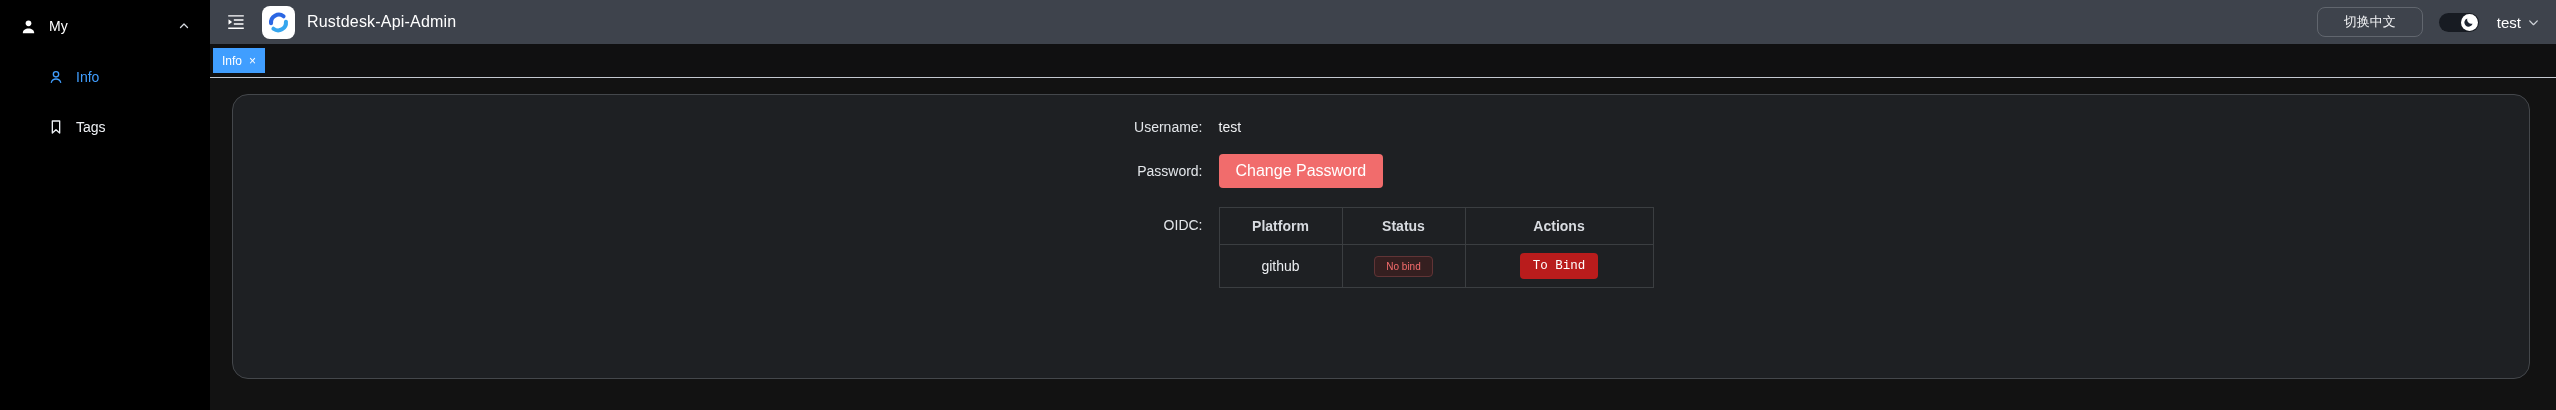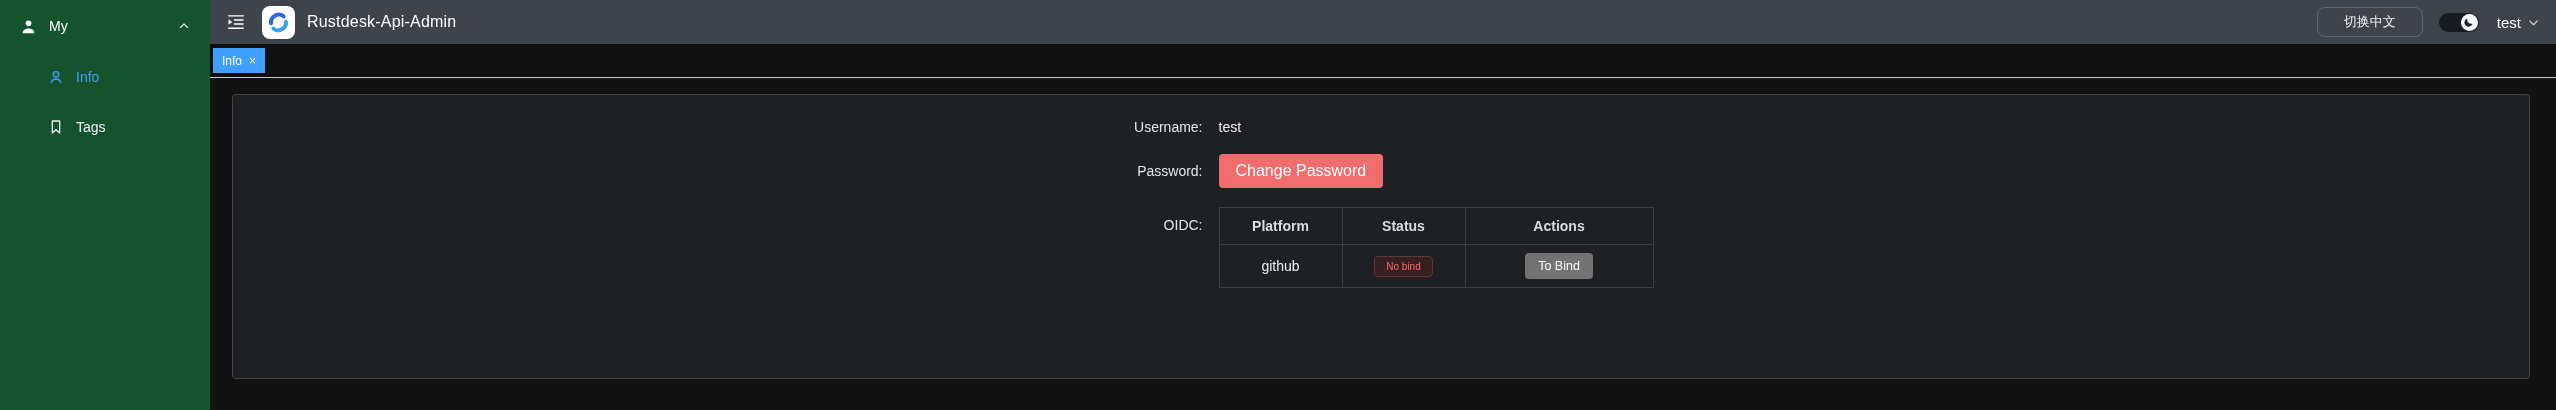--- a/index.html
+++ b/index.html
@@ -8,21 +8,21 @@
     font-family:"Liberation Sans", sans-serif;
     background:#121212;
     color:#e8eaed;
     position:relative;
     overflow:hidden;
   }
 
   
   .sidebar {
     position:absolute; left:0; top:0; width:210px; height:410px;
-    background:#14532d;
+    background:#000000;
   }
   .menu-root {
     height:52px; display:flex; align-items:center;
     padding:0 20px; color:#ffffff; font-size:14px; cursor:pointer;
   }
   .menu-root .label { flex:1; margin-left:12px; }
   .submenu-item {
     height:50px; display:flex; align-items:center;
     padding-left:48px; font-size:14px; color:#eef1f5; cursor:pointer;
   }
@@ -76,21 +76,21 @@
   }
   .tab-close { font-size:12px; line-height:1; cursor:pointer; }
 
   
   .main {
     position:absolute; left:210px; top:78px; right:0; bottom:0;
     background:#121212; padding:16px 26px 0 22px;
   }
   .card {
     height:285px; background:#1e2023; border:1px solid #44474b;
-    border-radius:4px; padding-top:24px;
+    border-radius:16px; padding-top:24px;
   }
   .profile-form { width:585px; margin:0 auto; }
   .form-row { display:flex; margin-bottom:19px; }
   .form-row.center { align-items:center; }
   .form-label {
     width:130px; text-align:right; padding-right:16px;
     color:#e3e6ea; font-size:14px; flex:none;
   }
   .row-oidc .form-label { line-height:37px; }
   .plain-value { font-size:14px; color:#f0f1f3; }
@@ -111,23 +111,23 @@
   .oidc-table td { height:43px; font-size:14px; color:#eceef1; }
   .col-platform { width:123px; }
   .col-status   { width:123px; }
   .col-actions  { width:188px; }
   .tag-nobind {
     display:inline-block; padding:4px 11px; font-size:10px;
     color:#f56c6c; background:#351f20; border:1px solid #613436;
     border-radius:4px;
   }
   .btn-success {
-    background:#737373; color:#ffffff; border:none; border-radius:4px;
+    background:#b91c1c; color:#ffffff; border:none; border-radius:4px;
     font-size:12.5px; padding:6px 13px; cursor:pointer;
-    font-family:Liberation Sans, sans-serif;
+    font-family:Liberation Mono, monospace;
   }
 </style>
 </head>
 <body>
 
 <div class="sidebar">
   <div class="menu-root">
     <svg width="17" height="17" viewBox="0 0 24 24" fill="#ffffff">
       <circle cx="12" cy="7.5" r="4"></circle>
       <path d="M4 21c0-4 3.6-6.2 8-6.2s8 2.2 8 6.2v0.5H4z"></path>

